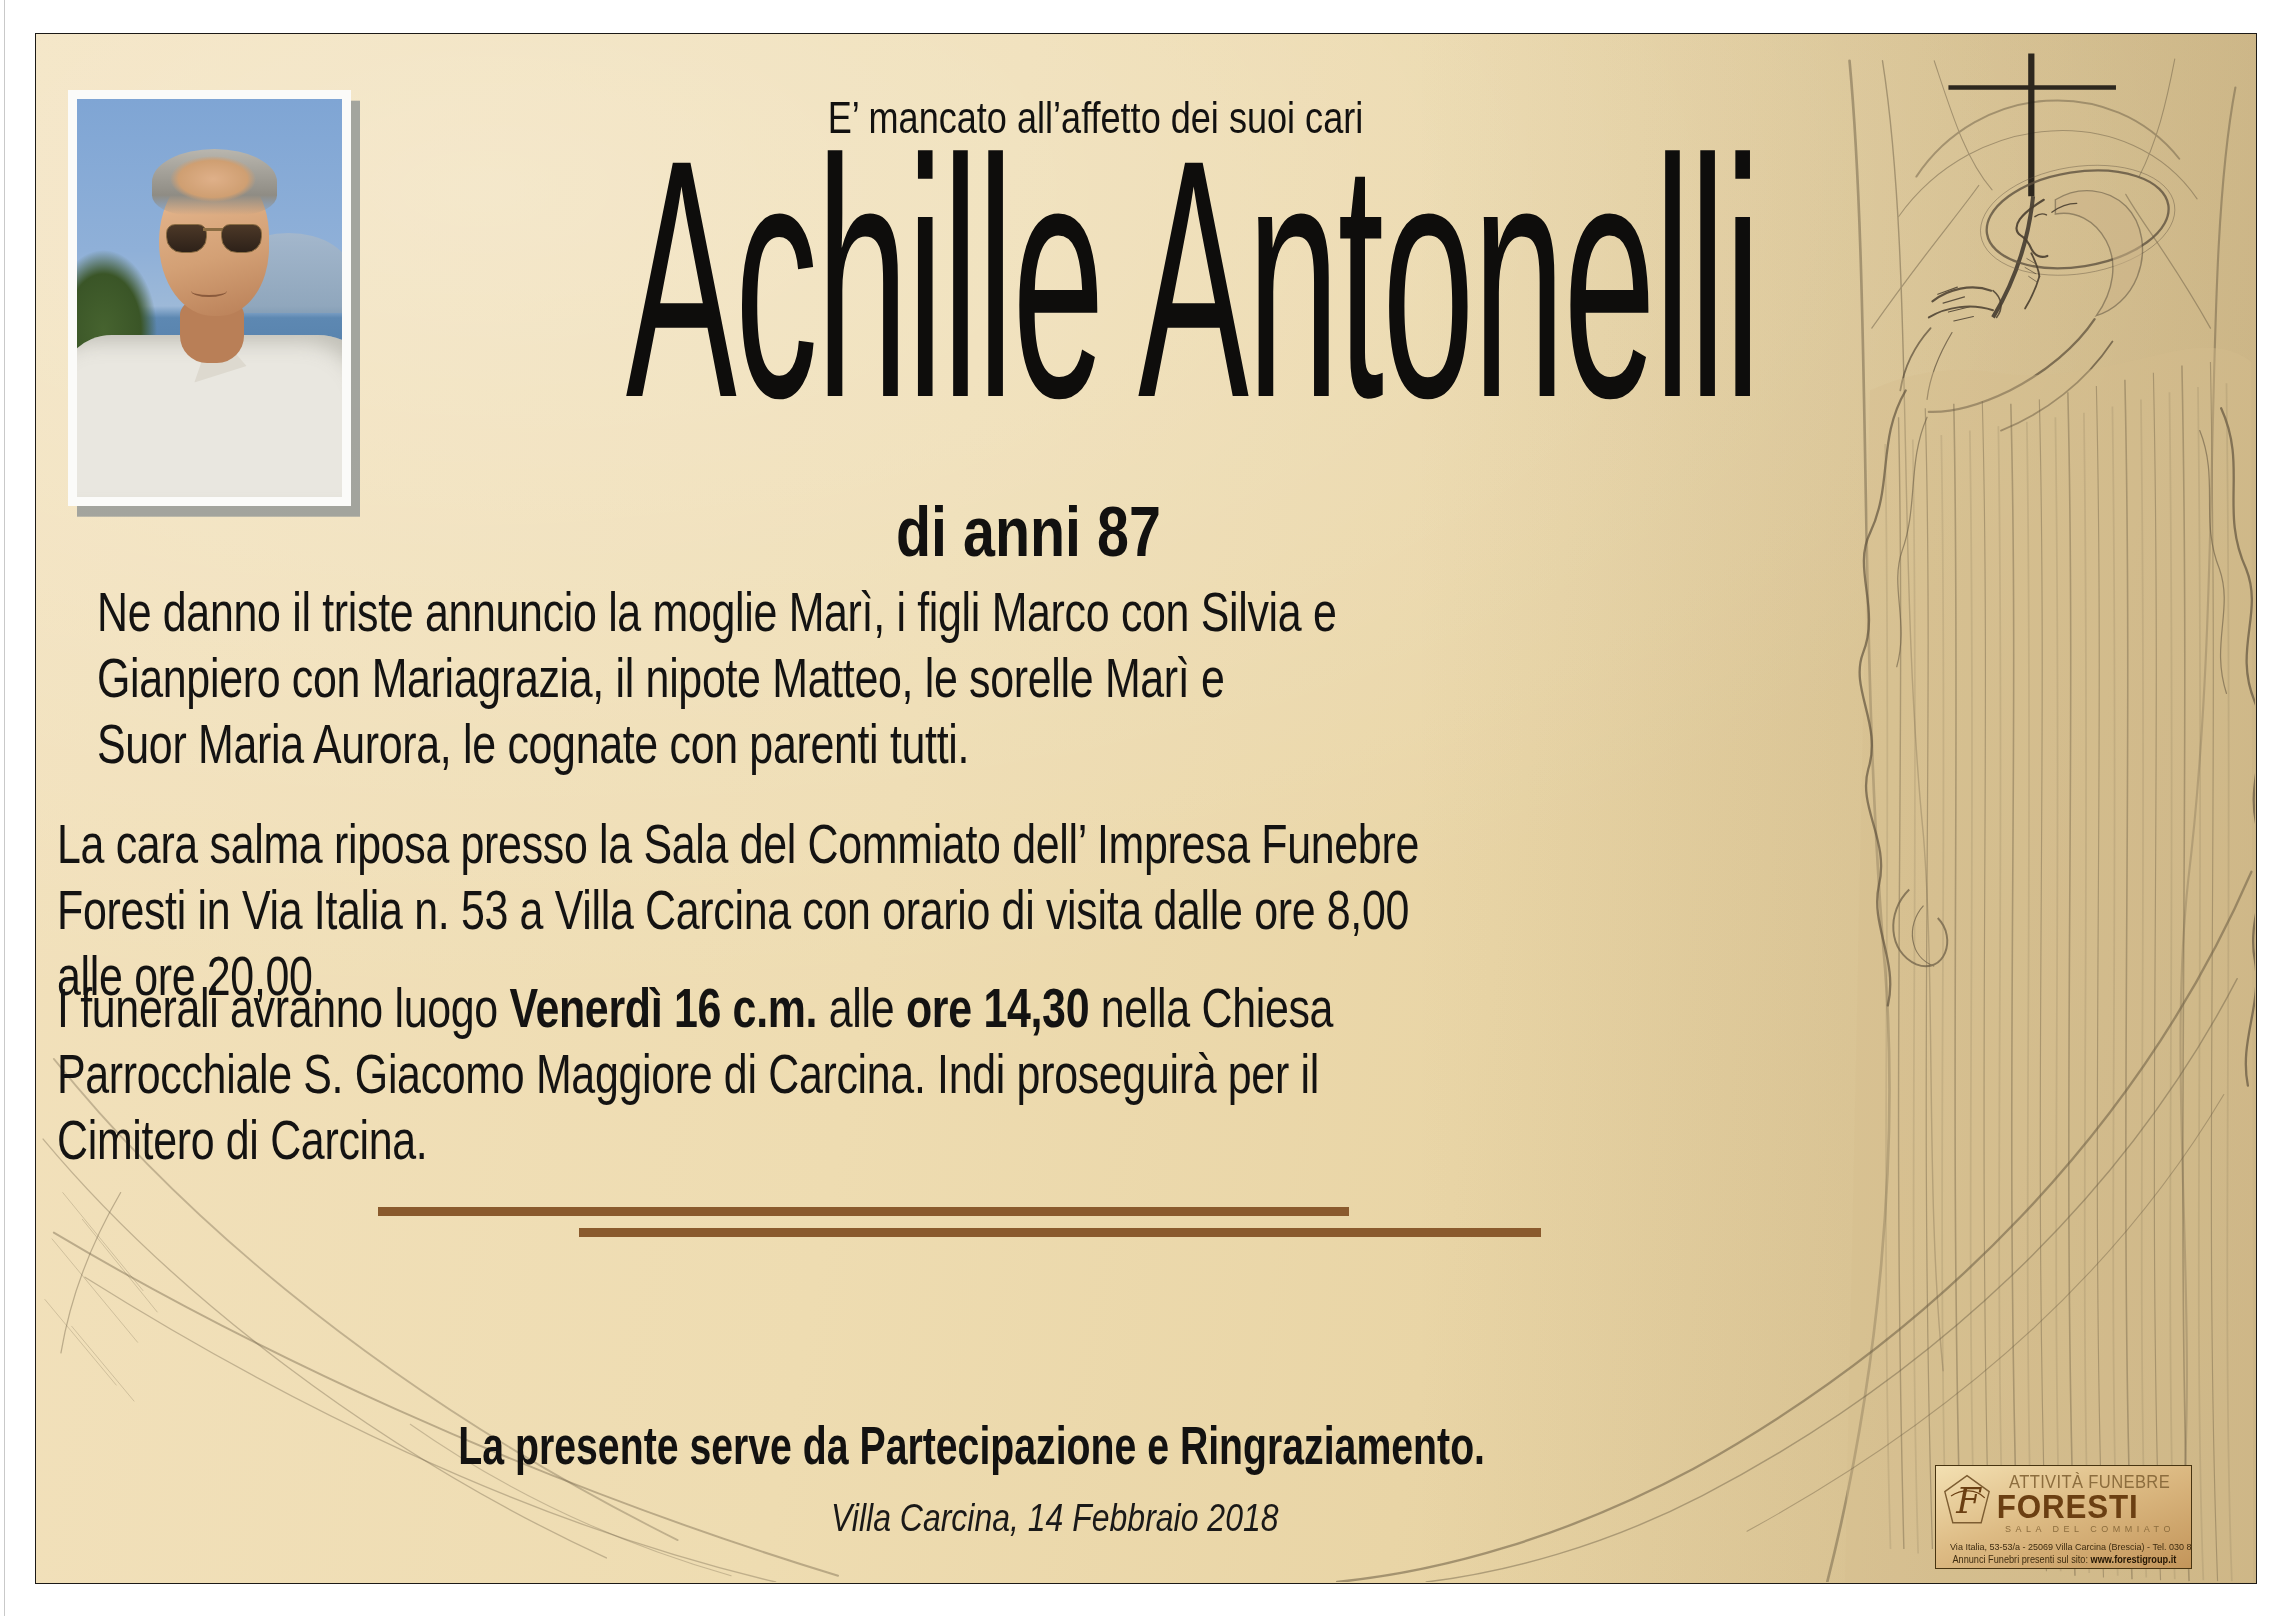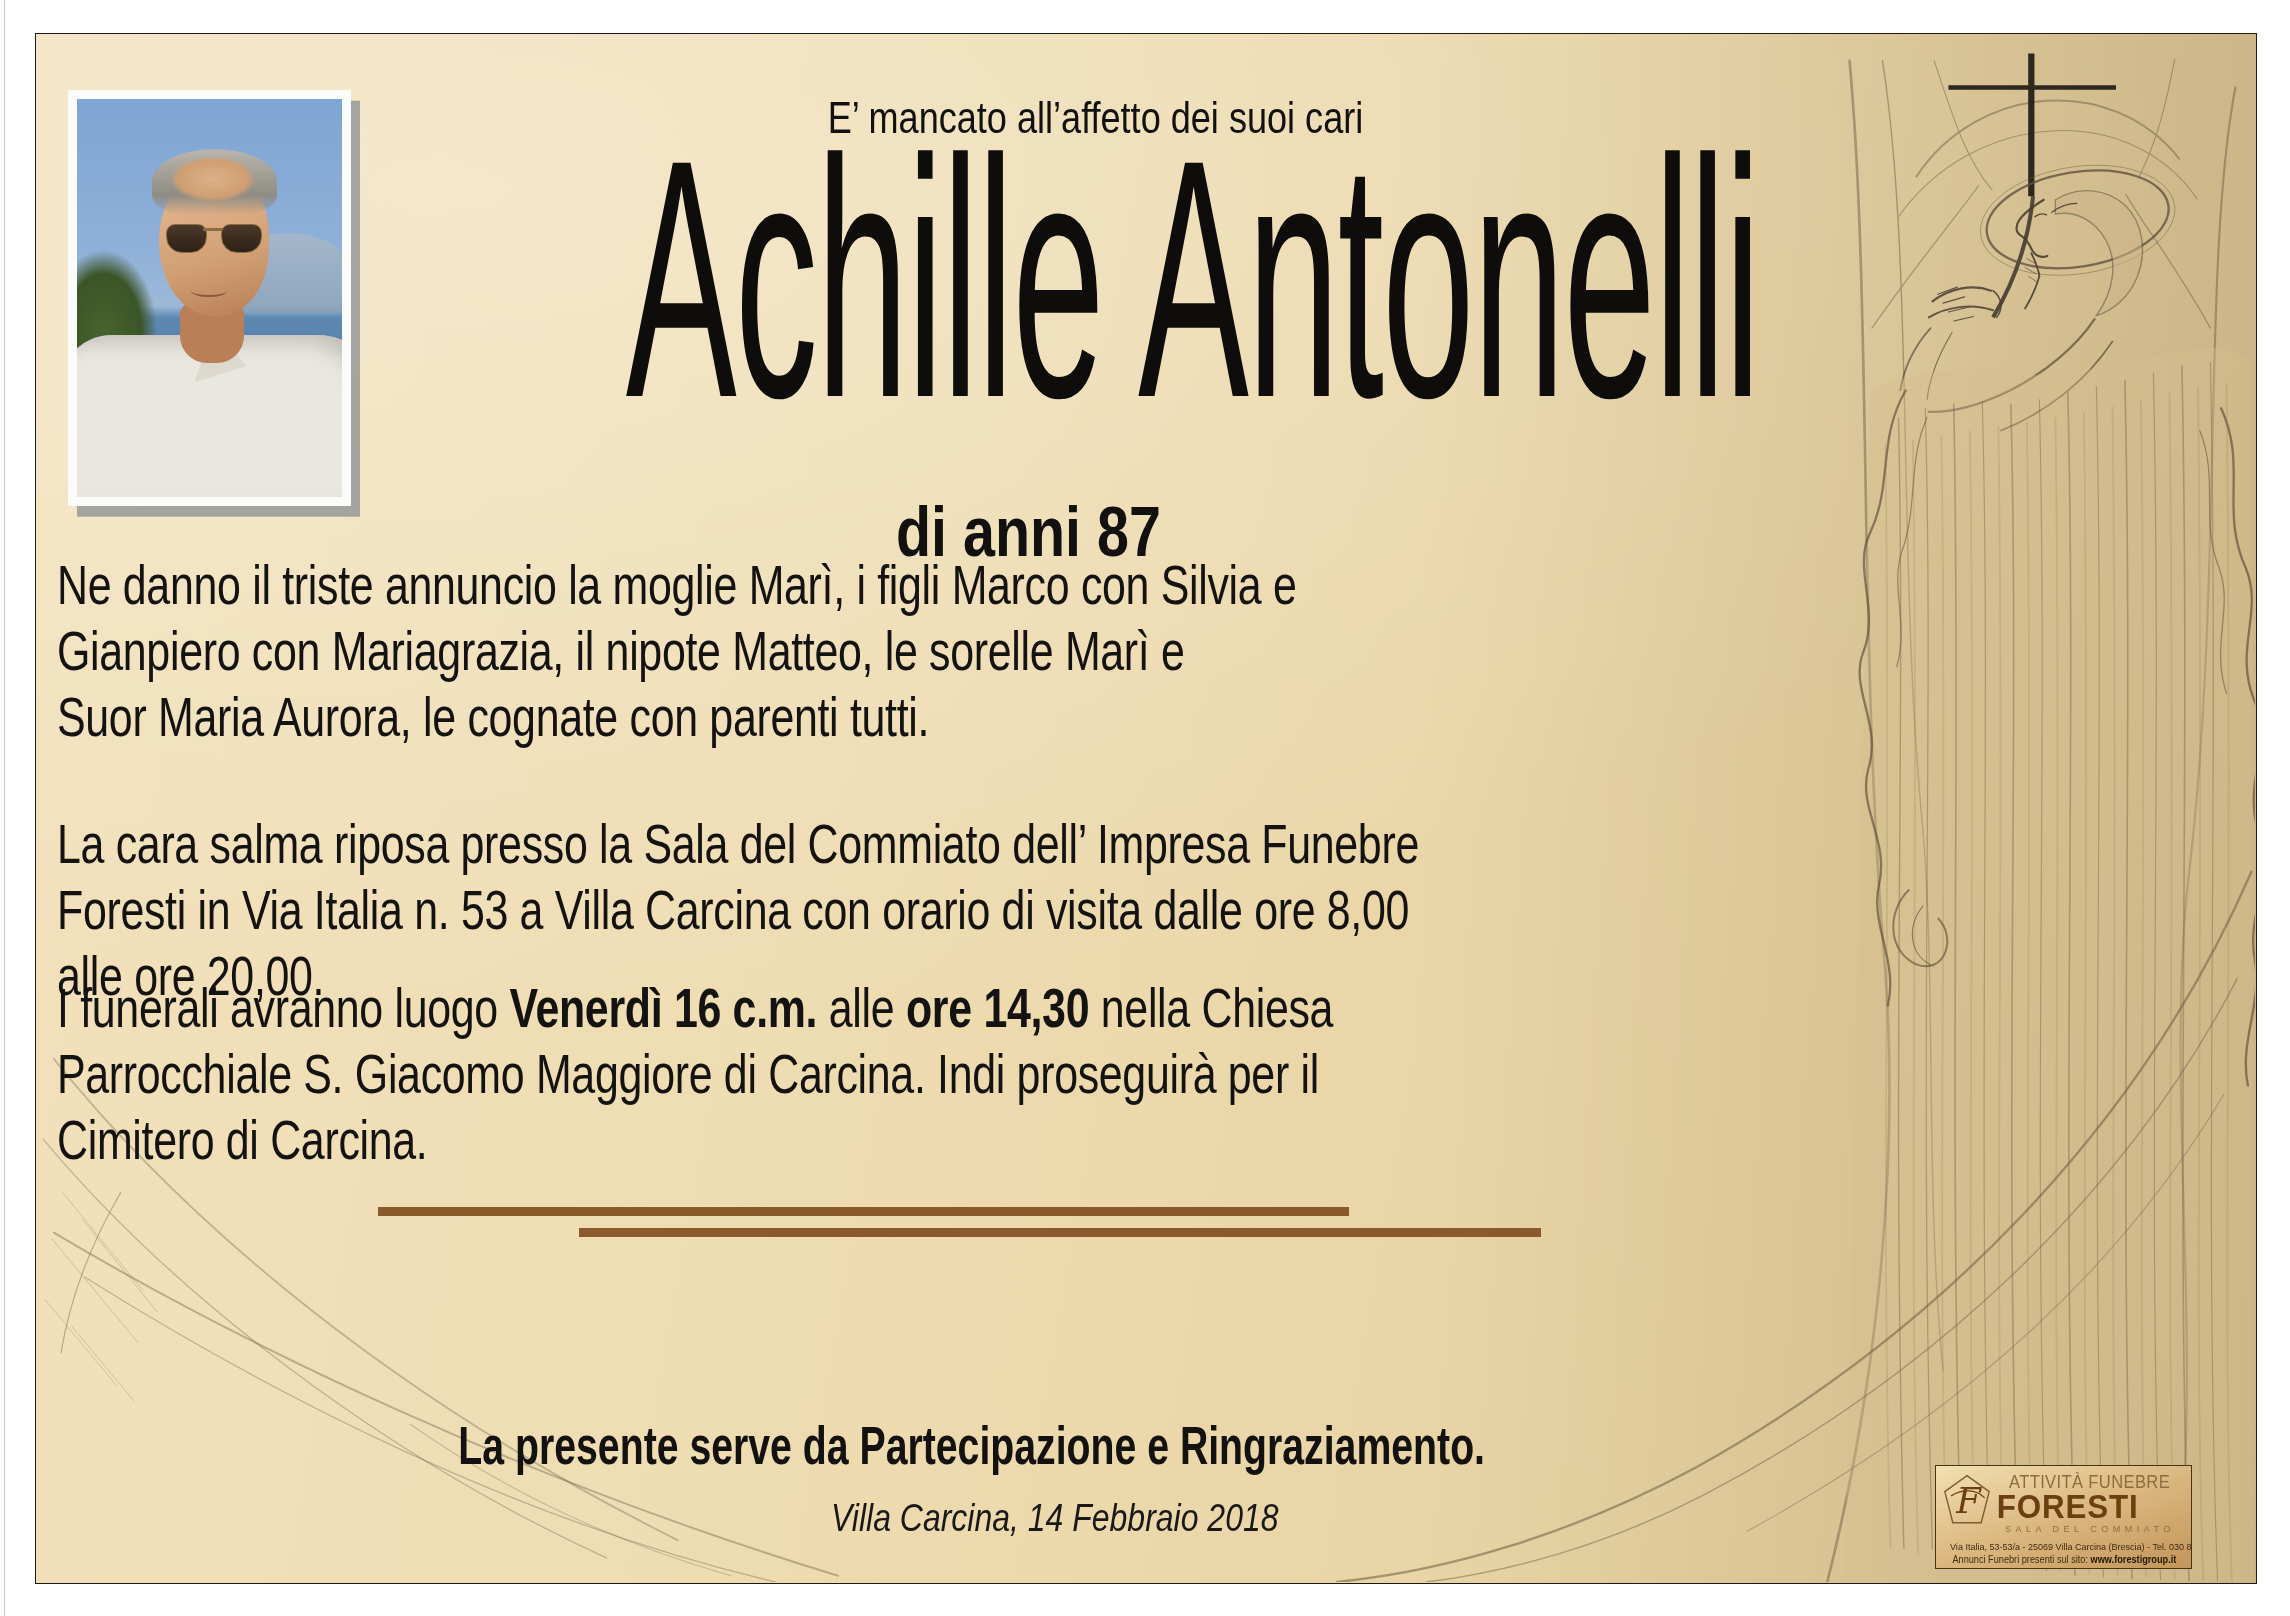--- a/index.html
+++ b/index.html
@@ -26,21 +26,21 @@
   
   .name-line{top:57px;width:2119px;font-size:339px;font-weight:400;color:#0e0d0c;line-height:1;height:374px;display:flex;align-items:center;}
   .name-line .cd{transform:scaleX(.49);transform-origin:50% 50%;letter-spacing:-3.6px;}
   
   .age-line{top:463px;width:1984px;font-size:70px;font-weight:700;color:#121110;line-height:1;}
   .age-line .cd{transform:scaleX(.82);transform-origin:50% 50%;}
   
   .para{left:21.4px;color:#141312;font-size:55px;line-height:66px;letter-spacing:-0.4px;}
   .para .ln{display:block;height:66px;}
   .para .cd{transform:scaleX(.78);transform-origin:0 50%;}
-  .p1{top:518px;}
+  .p1{top:545px;margin-left:40px;}
   .p2{top:777px;}
   .p3{top:941px;}
   
   .rule{position:absolute;height:9px;background:#8a5a2d;}
   .rule1{left:342px;top:1173px;width:971px;}
   .rule2{left:543px;top:1194px;width:962px;}
   
   .veglia-line{top:1249px;width:1738px;font-size:66px;color:#131211;line-height:1.1;}
   .veglia-line .cd{transform:scaleX(.68);transform-origin:50% 50%;}
   

